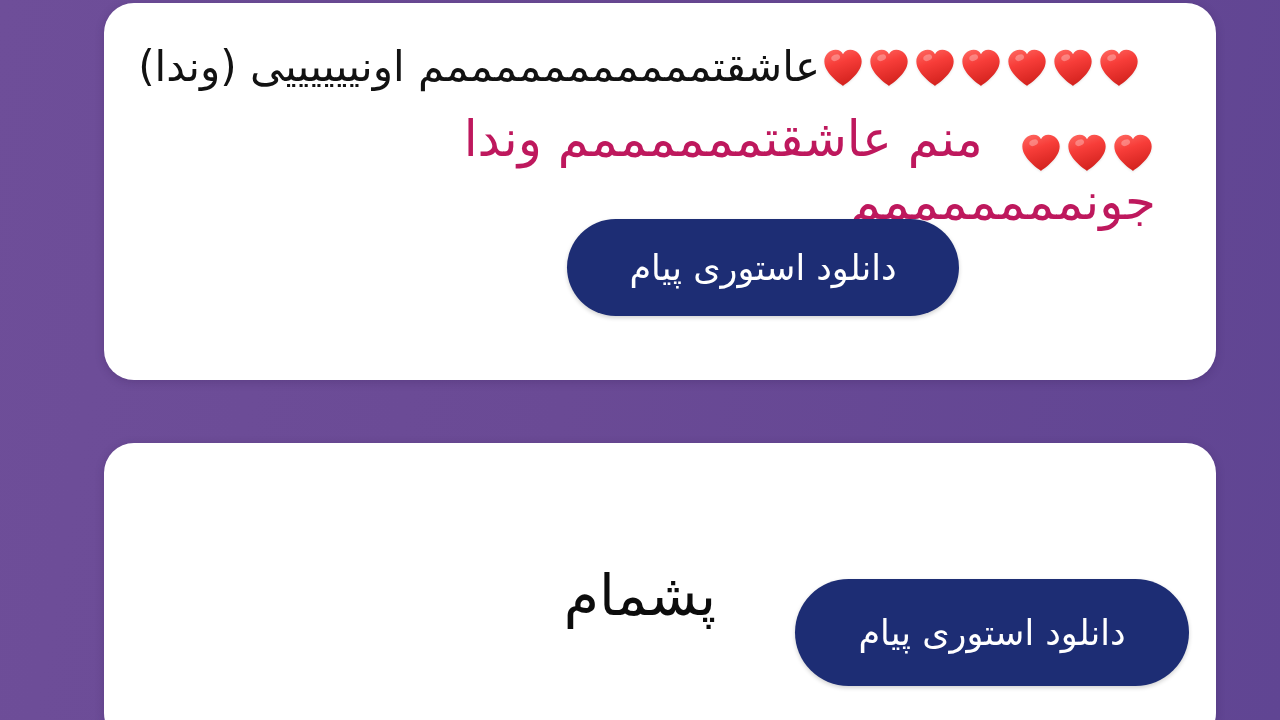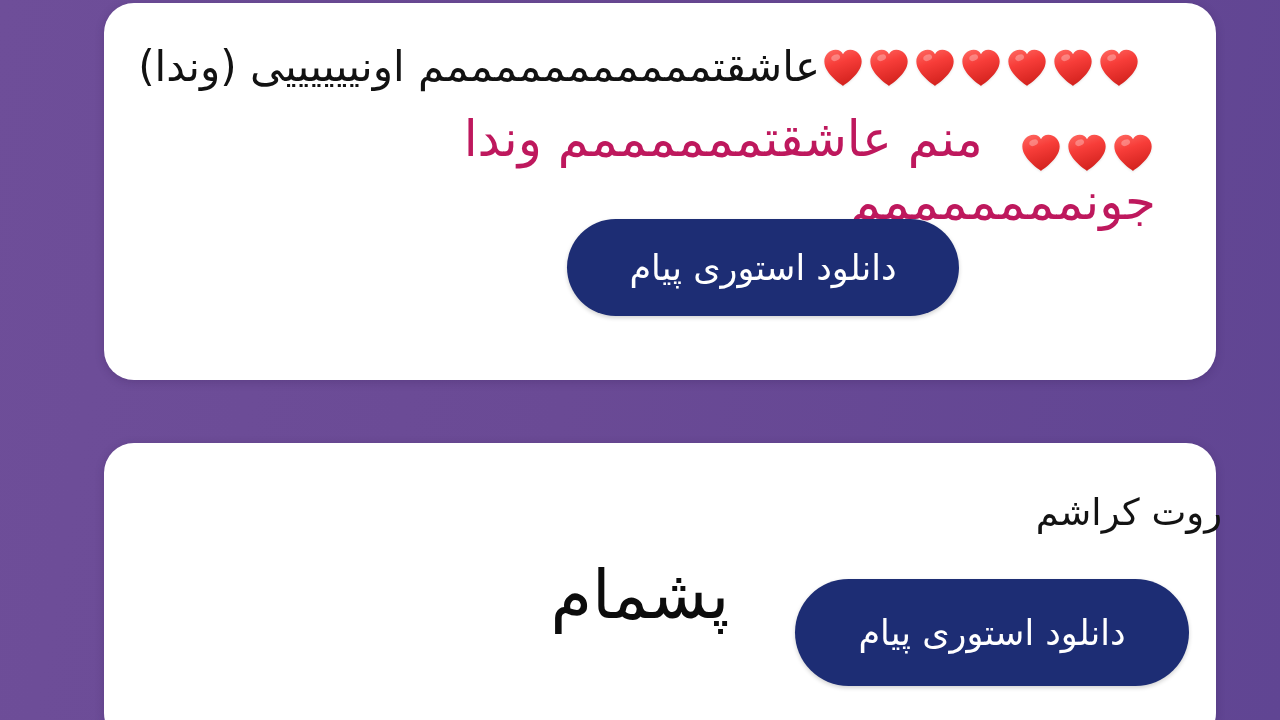--- a/index.html
+++ b/index.html
@@ -152,21 +152,21 @@
     text-align: right;
     white-space: nowrap;
   }
 
   #c2-bigword {
     position: absolute;
     left: 0;
     right: 0;
     top: 545px;
     text-align: center;
-    font-size: 67px;
+    font-size: 57px;
     line-height: 100px;
     color: #0c0c0c;
     direction: rtl;
     white-space: nowrap;
   }
 </style>
 </head>
 <body>
 
 <div id="app">
@@ -313,19 +313,18 @@
           </span>
         </span>
       <span class="msg-text">منم عاشقتممممممم وندا جونمممممممم</span>
     </div>
 
     <button class="btn-download" id="btn-1">دانلود استوری پیام</button>
   </div>
 
   <div class="card" id="card-2"></div>
 
-  <div id="c2-caption">روت کراشم</div>
 
   <div id="c2-bigword">پشمام</div>
 
   <button class="btn-download" id="btn-2">دانلود استوری پیام</button>
 
 </div>
 
 </body></html>

